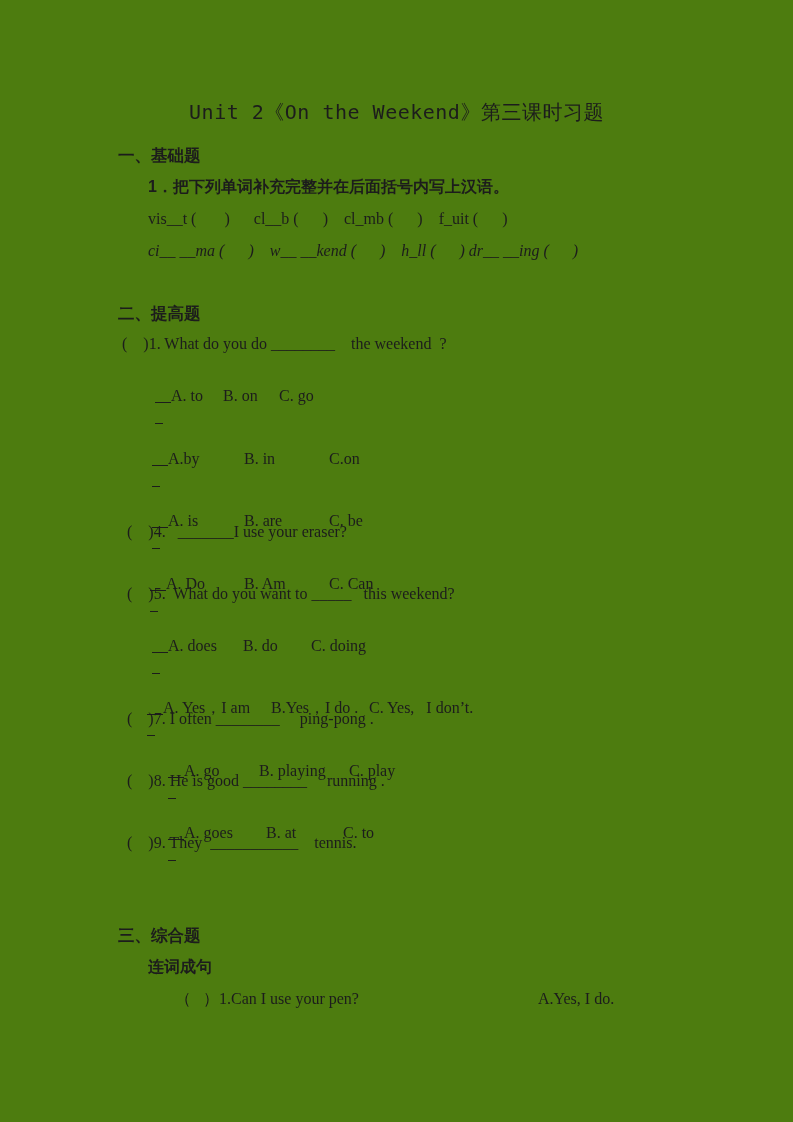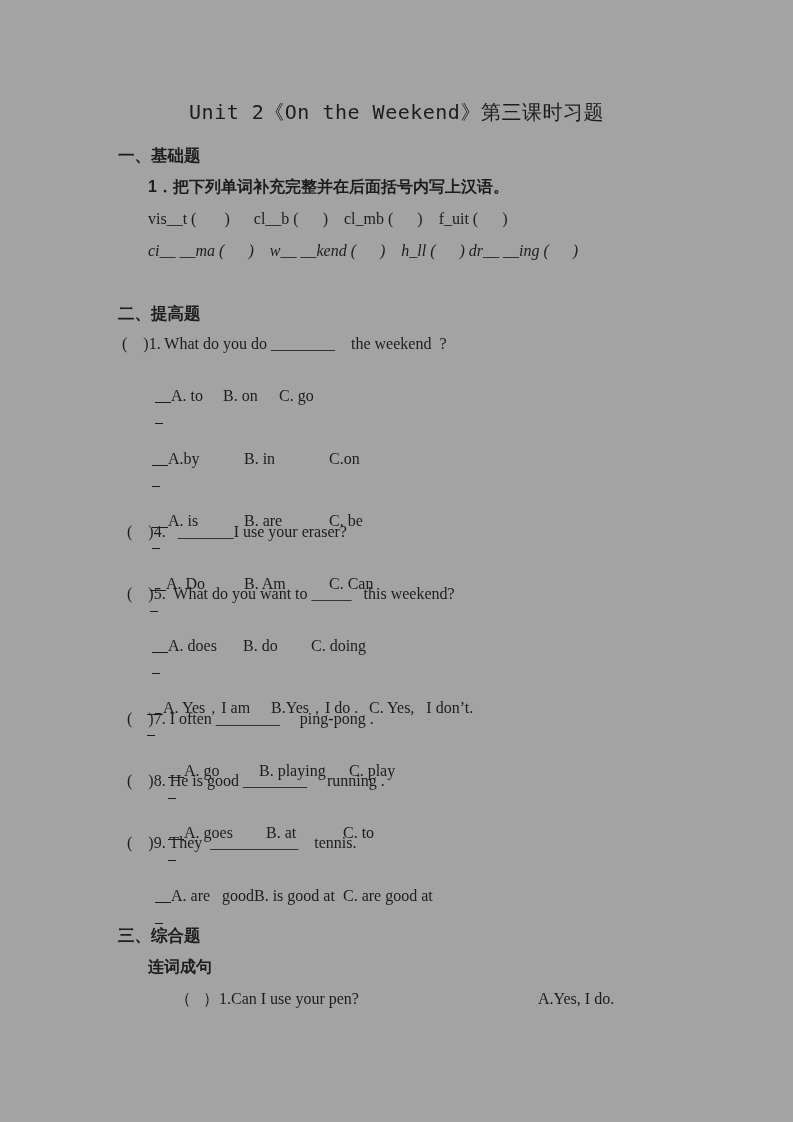--- a/index.html
+++ b/index.html
@@ -1,19 +1,19 @@
 <!DOCTYPE html>
 <html><head>
 <meta charset="utf-8">
 <style>
   html,body{margin:0;padding:0;background:#e8e8e8;}
   .page{
     position:relative;
     width:793px;height:1122px;
-    background:#a3a3a3;
+    background:#4d7c0f;
     margin:0 auto;
     overflow:hidden;
     color:#1c1c1c;
     font-family:"Liberation Serif", serif;
     font-size:16px;
     line-height:21px;
   }
   .abs{position:absolute;white-space:pre-wrap;}
   .doc-title{
     left:0;top:102px;width:100%;
@@ -88,23 +88,20 @@
   <div class="abs opts" style="left:168px;top:739px;--c1:75px;--c2:90px;">
     <span class="opt">A. go</span><span class="opt">B. playing</span><span class="opt">C. play</span>
   </div>
 
   <div class="abs q-stem" style="left:127px;top:770px;">(    )8. He is good ________     running .</div>
   <div class="abs opts" style="left:168px;top:801px;--c1:82px;--c2:77px;">
     <span class="opt">A. goes</span><span class="opt">B. at</span><span class="opt">C. to</span>
   </div>
 
   <div class="abs q-stem" style="left:127px;top:832px;">(    )9. They  ___________    tennis.</div>
-  <div class="abs opts" style="left:155px;top:864px;--c1:83px;--c2:89px;">
-    <span class="opt">A. are   good</span><span class="opt">B. is good at</span><span class="opt">C. are good at</span>
-  </div>
 
   <div class="abs sec-heading" style="left:118px;top:925px;">三、综合题</div>
 
   <div class="abs task-line" style="left:148px;top:956px;">连词成句</div>
 
   <div class="abs q-stem" style="left:175px;top:988px;">（   ）1.Can I use your pen?</div>
   <div class="abs q-stem" style="left:538px;top:988px;">A.Yes, I do.</div>
 
 </div>
 

